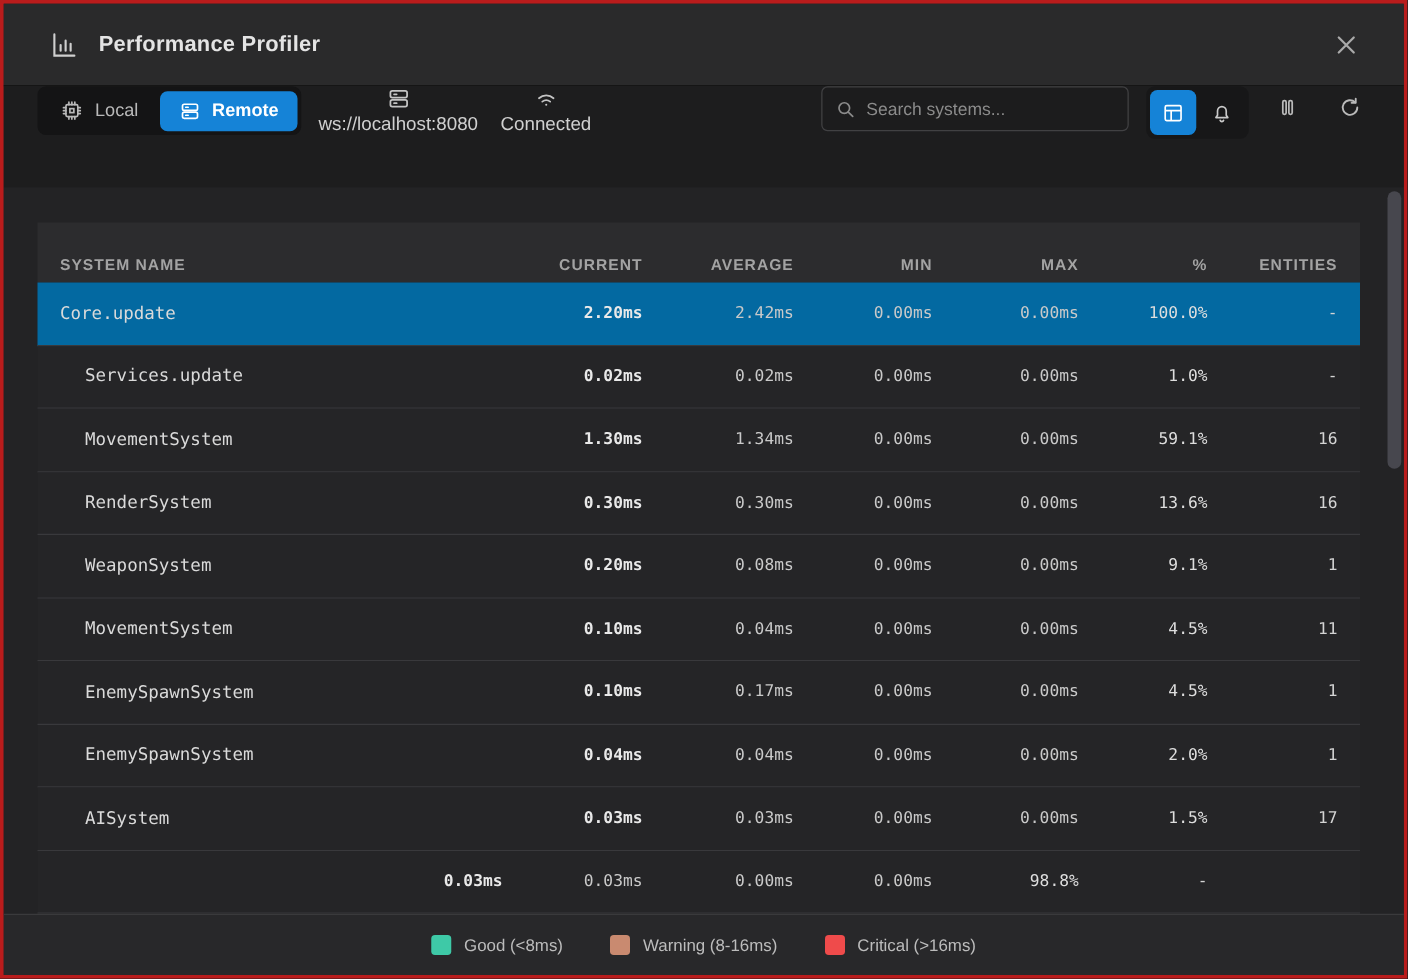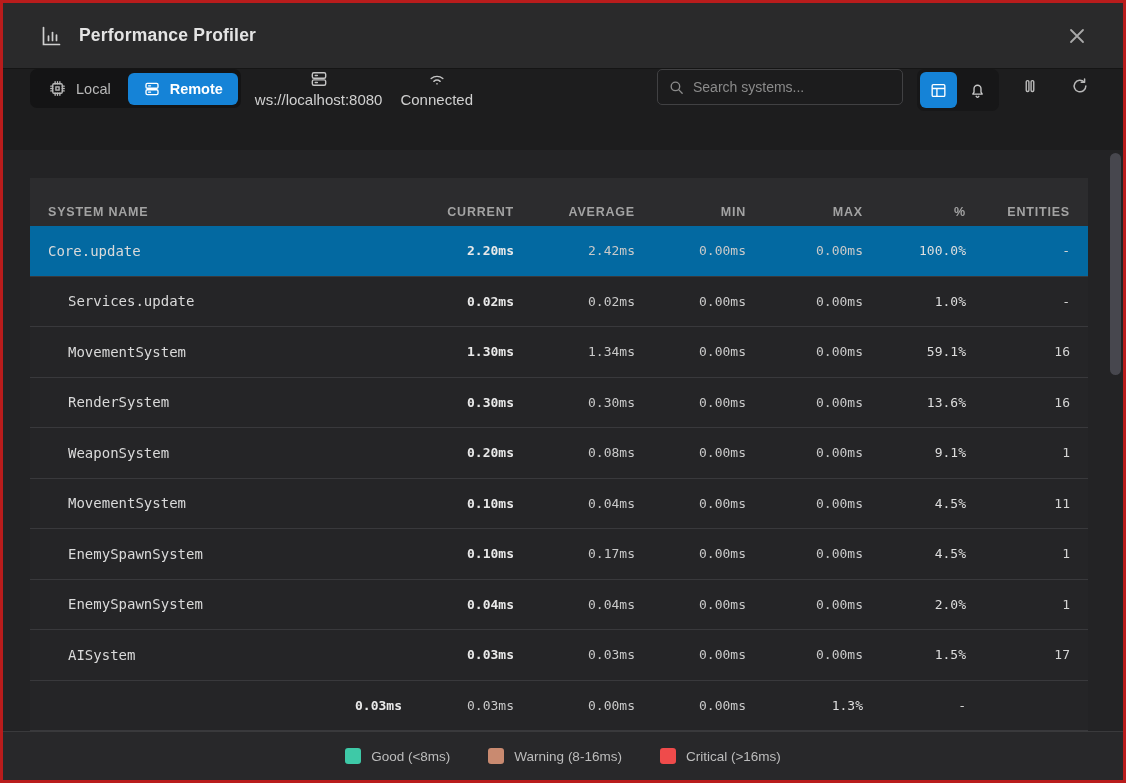--- a/index.html
+++ b/index.html
@@ -358,21 +358,21 @@
     <span class="cell min">0.00ms</span>
     <span class="cell max">0.00ms</span>
     <span class="cell pct">1.5%</span>
     <span class="cell entities">17</span>
   </div>
           <div class="grid-row trow indented">
     <span class="cell current">0.03ms</span>
     <span class="cell average">0.03ms</span>
     <span class="cell min">0.00ms</span>
     <span class="cell max">0.00ms</span>
-    <span class="cell pct">1.3%</span>
+    <span class="cell pct">98.8%</span>
     <span class="cell entities">-</span>
   </div>
           <div class="grid-row trow stub"></div>
         </div>
     </div>
   </main>
 
   <div class="scroll-thumb"></div>
 
   <footer class="footer">

